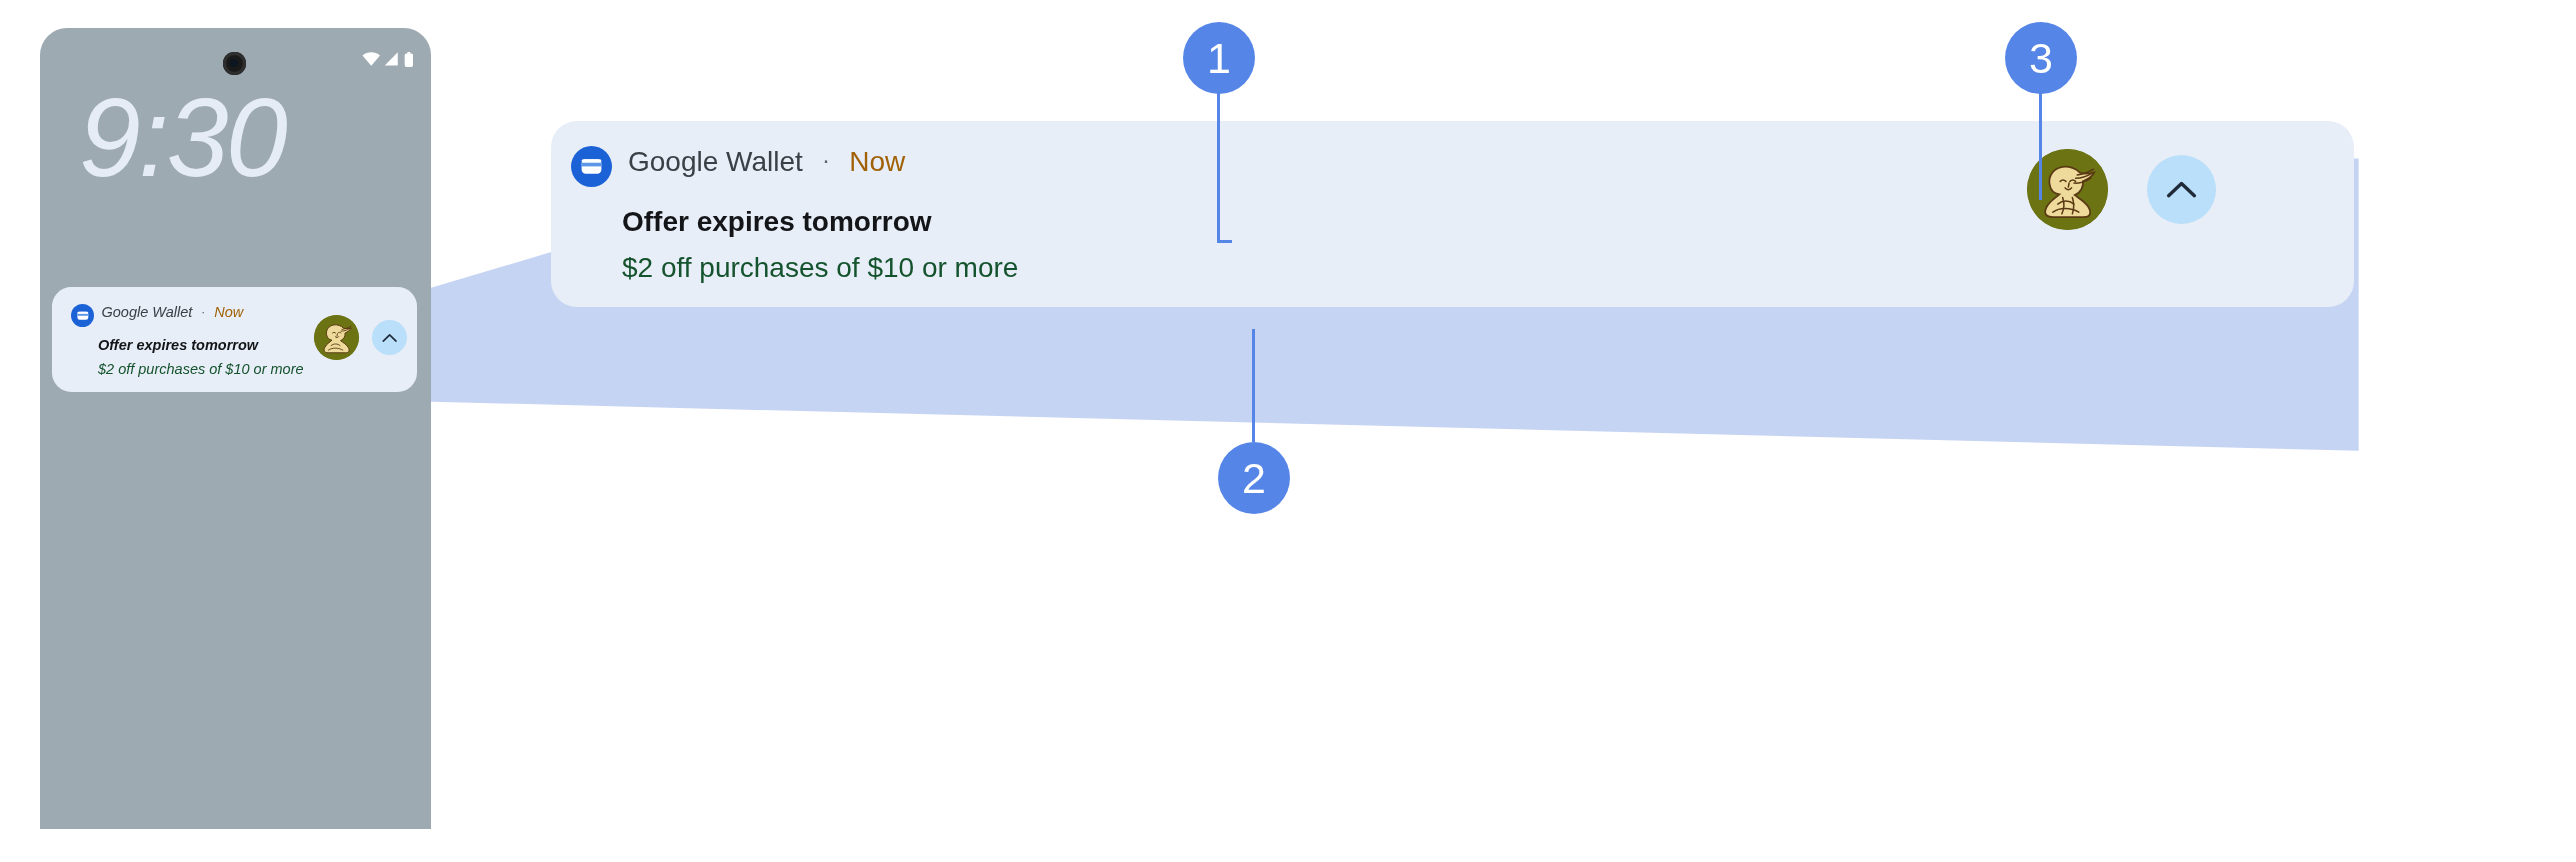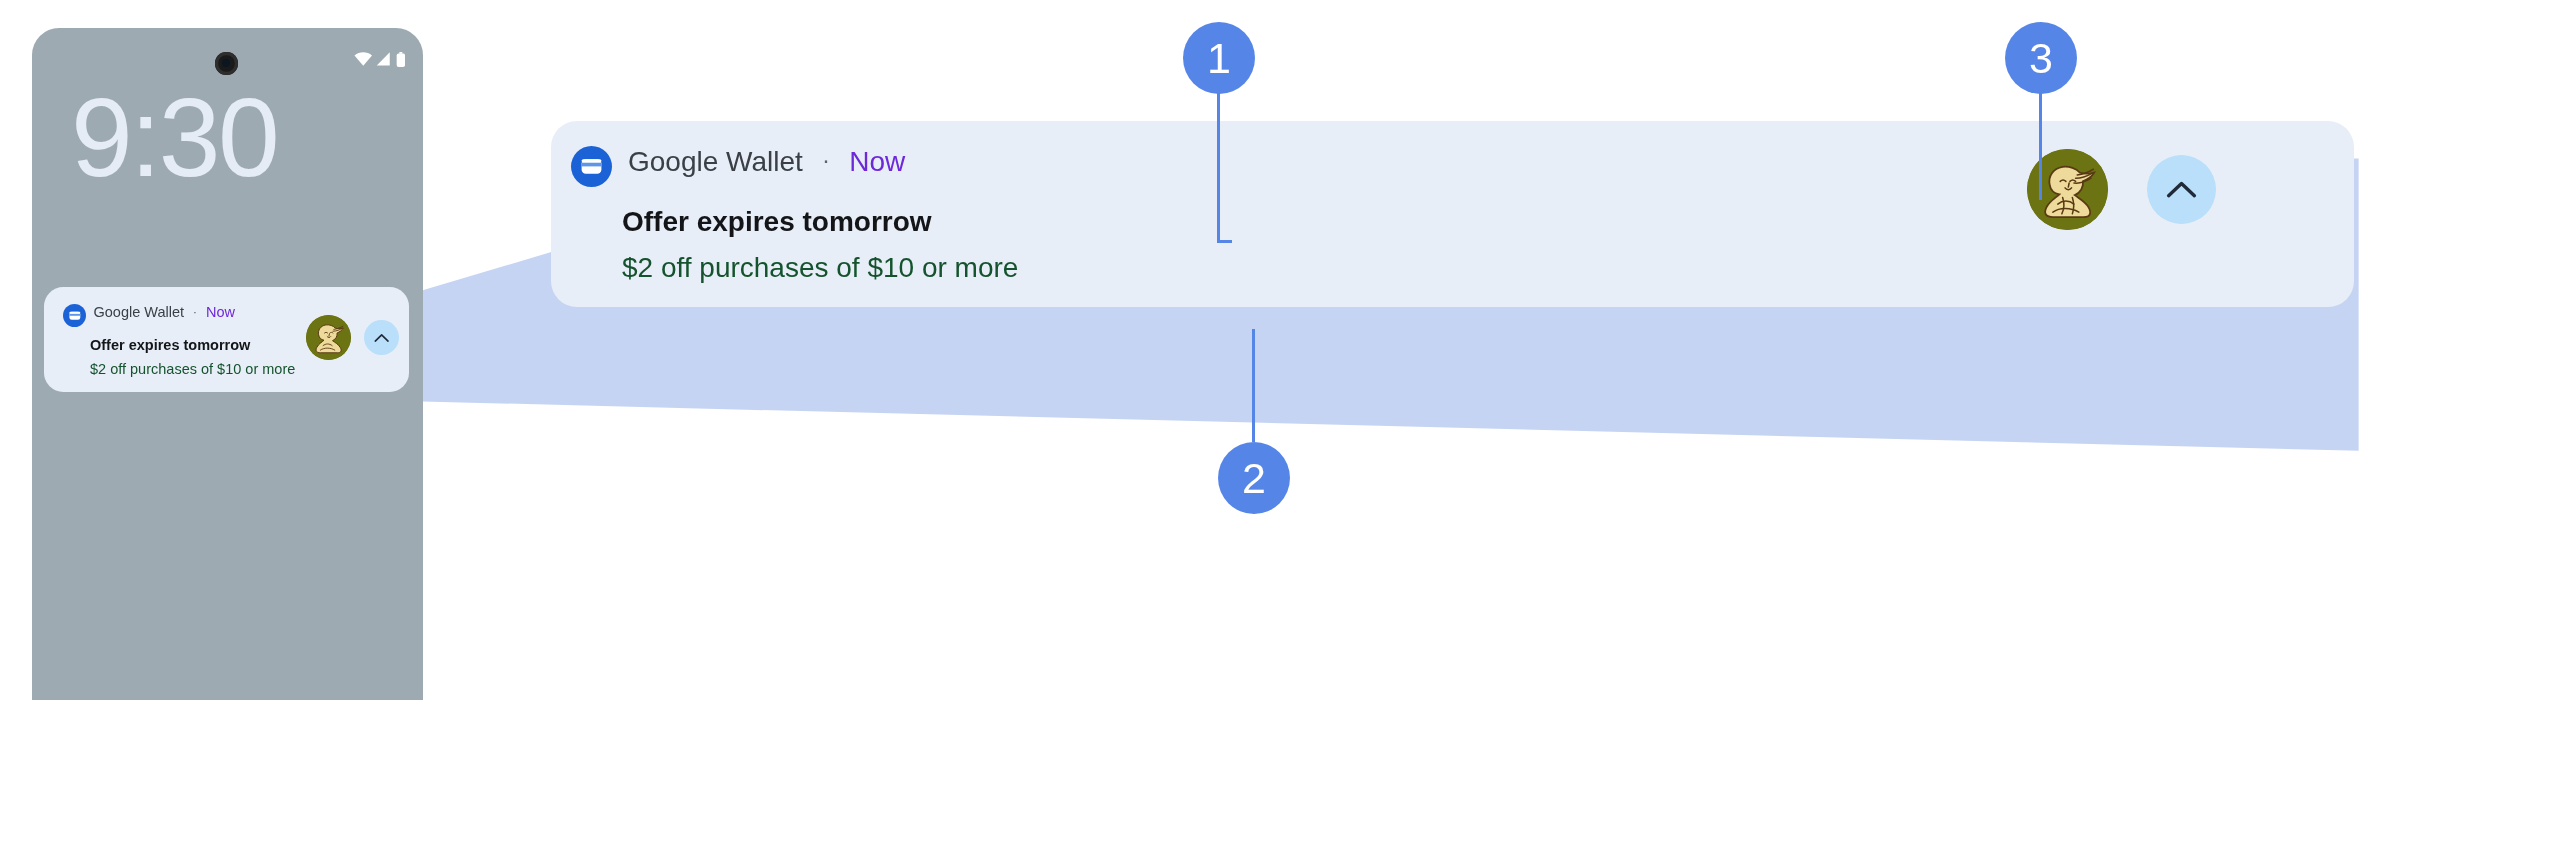--- a/index.html
+++ b/index.html
@@ -24,27 +24,28 @@
   .zoom-cone {
     position: absolute;
     left: 0; top: 0;
     width: 2576px; height: 863px;
     pointer-events: none;
   }
 
   
   .phone {
     position: absolute;
-    left: 32px;
+    left: 40px;
     top: 28px;
     width: 391px;
-    height: 672px;
+    height: 801px;
     background: #9DAAB2;
     border-radius: 27px 27px 0 0;
     overflow: hidden;
+    font-style: italic;
   }
   .phone-statusbar {
     position: absolute;
     left: 0; top: 0;
     width: 391px;
     height: 56px;
   }
   .camera-hole {
     position: absolute;
     left: 183px;
@@ -105,21 +106,21 @@
     flex: none;
   }
   .notif-app-name {
     color: #3A4046;
     white-space: nowrap;
   }
   .notif-dot {
     color: #5F6368;
   }
   .notif-time {
-    color: #6d28d9;
+    color: #a16207;
     white-space: nowrap;
   }
   .notif-title {
     color: #141518;
     font-weight: bold;
     white-space: nowrap;
   }
   .notif-body {
     color: #14532d;
     white-space: nowrap;

